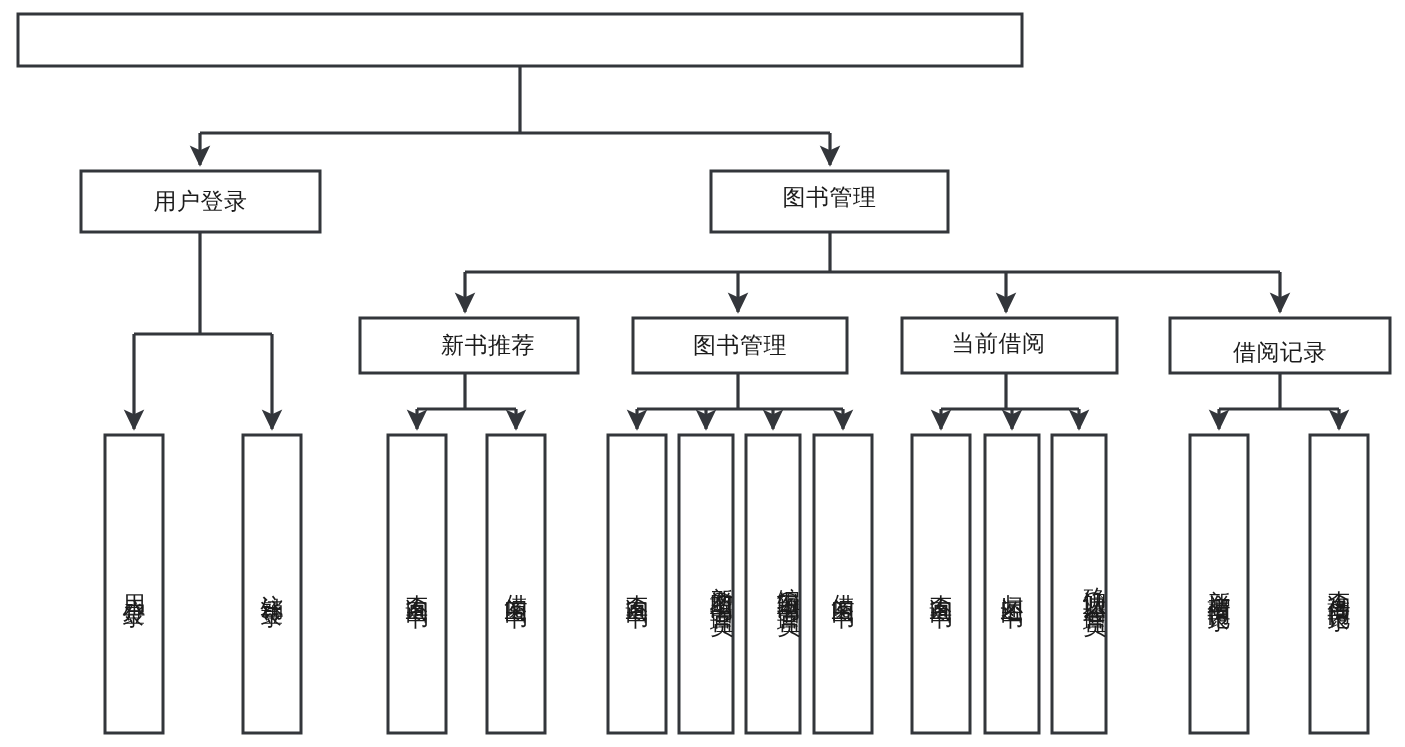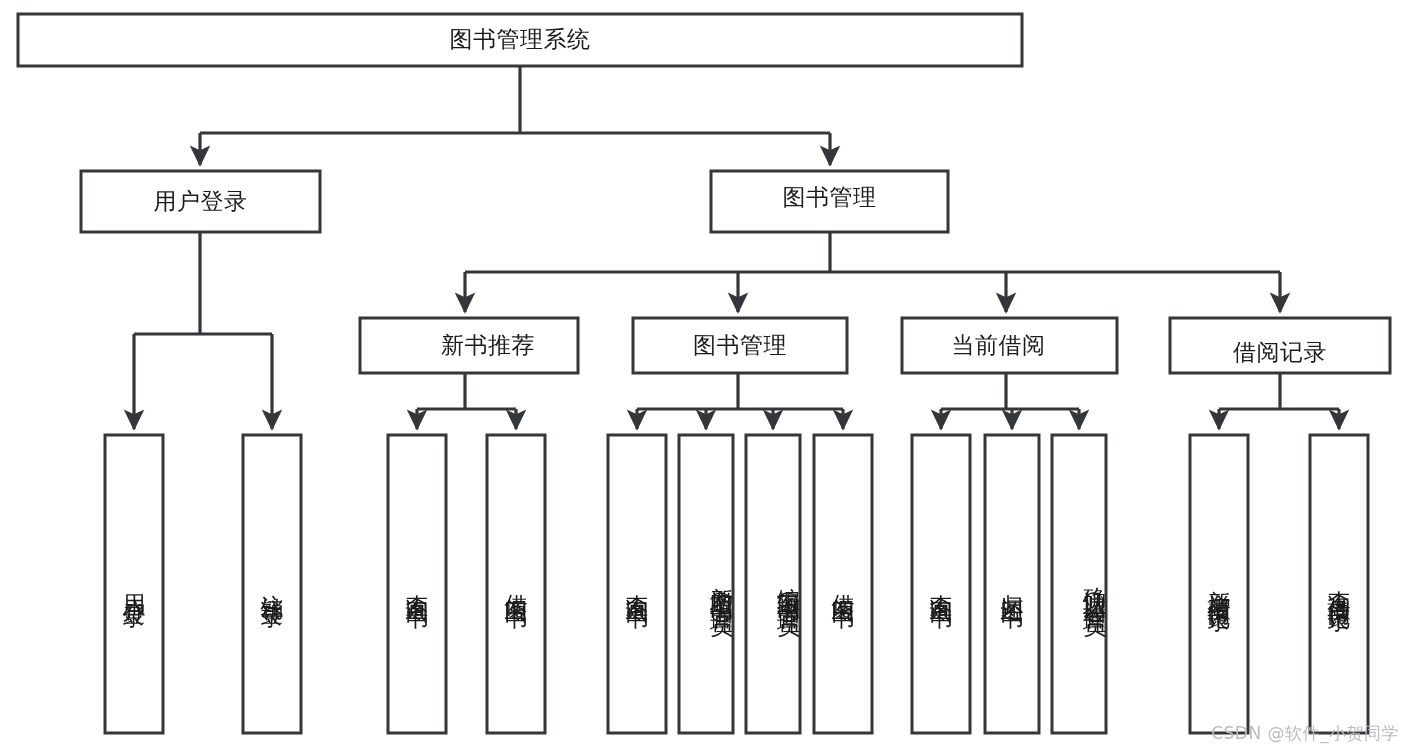--- a/index.html
+++ b/index.html
@@ -155,42 +155,40 @@
     <path class="connector" d="M 941 409 L 941 429" marker-end="url(#arrow)"></path>
     <path class="connector" d="M 1012 409 L 1012 429" marker-end="url(#arrow)"></path>
     <path class="connector" d="M 1079 409 L 1079 429" marker-end="url(#arrow)"></path>
 
     <path class="connector" d="M 1280 373 L 1280 409"></path>
     <path class="connector" d="M 1219 409 L 1339 409"></path>
     <path class="connector" d="M 1219 409 L 1219 429" marker-end="url(#arrow)"></path>
     <path class="connector" d="M 1339 409 L 1339 429" marker-end="url(#arrow)"></path>
   </svg>
 
-  <div class="node-label horizontal" style="left:18px;  top:14px;  width:1004px; height:52px;">图书管理系统</div>
 
   <div class="node-label horizontal" style="left:81px;  top:171px; width:239px; height:61px;">用户登录</div>
   <div class="node-label horizontal" style="left:711px; top:171px; width:237px; height:54px;">图书管理</div>
 
   <div class="node-label horizontal" style="left:360px; top:318px; width:218px; height:55px;padding-left:38px;">新书推荐</div>
   <div class="node-label horizontal" style="left:633px; top:318px; width:214px; height:55px;">图书管理</div>
-  <div class="node-label horizontal" style="left:902px; top:318px; width:193px; height:55px;">当前借阅</div>
+  <div class="node-label horizontal" style="left:902px; top:318px; width:193px; height:55px;font-family:Liberation Mono, monospace;">当前借阅</div>
   <div class="node-label horizontal" style="left:1170px;top:318px; width:220px; height:69px;">借阅记录</div>
 
   <div class="node-label vertical vcenter" style="left:105px; top:435px; width:58px; height:298px;">用户登录</div>
   <div class="node-label vertical vcenter" style="left:243px; top:435px; width:58px; height:298px;">注销登录</div>
 
   <div class="node-label vertical vcenter" style="left:388px; top:435px; width:58px; height:298px;">查询图书</div>
   <div class="node-label vertical vcenter" style="left:487px; top:435px; width:58px; height:298px;">借阅图书</div>
 
   <div class="node-label vertical vcenter" style="left:608px; top:435px; width:58px; height:298px;">查询图书</div>
   <div class="node-label vertical" style="left:679px; top:435px; width:54px; height:298px;">新增图书（管理员）</div>
   <div class="node-label vertical" style="left:746px; top:435px; width:54px; height:298px;">编辑图书（管理员）</div>
   <div class="node-label vertical vcenter" style="left:814px; top:435px; width:58px; height:298px;">借阅图书</div>
 
   <div class="node-label vertical vcenter" style="left:912px; top:435px; width:58px; height:298px;">查询图书</div>
   <div class="node-label vertical vcenter" style="left:985px; top:435px; width:54px; height:298px;">归还图书</div>
   <div class="node-label vertical" style="left:1052px; top:435px; width:54px; height:298px;">确认归还（管理员）</div>
 
   <div class="node-label vertical vcenter" style="left:1190px; top:435px; width:58px; height:298px;">新增借阅记录</div>
   <div class="node-label vertical vcenter" style="left:1310px; top:435px; width:58px; height:298px;">查询借阅记录</div>
 
-  <div class="watermark">CSDN @软件_小贺同学</div>
 </div>
 
 </body></html>

